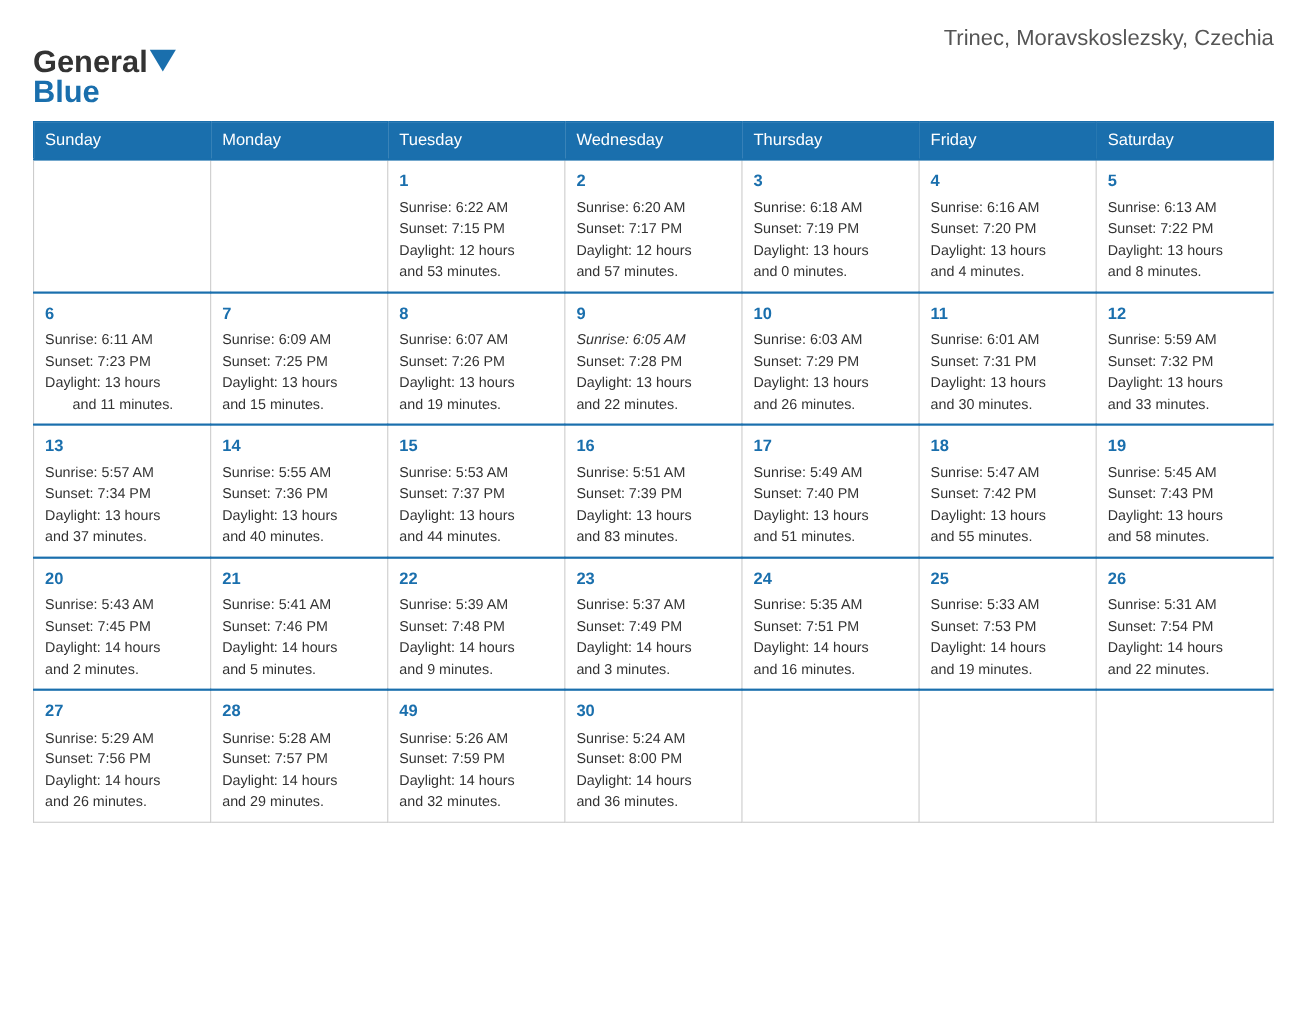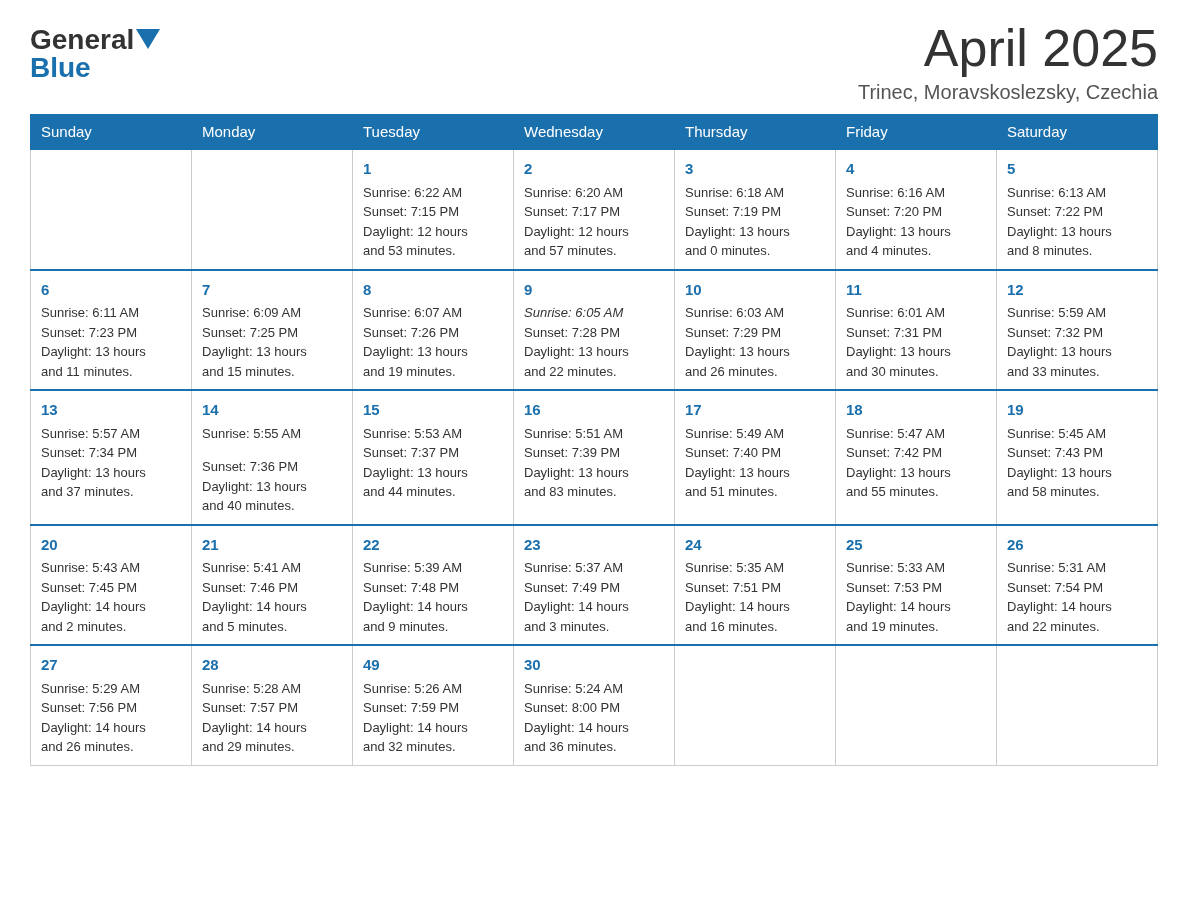--- a/index.html
+++ b/index.html
@@ -12,21 +12,21 @@
     }
     .header {
       display: flex;
       justify-content: space-between;
       align-items: flex-start;
       margin-bottom: 10px;
     }
     .logo {
       display: flex;
       align-items: flex-end;
-      margin-top: 4px;
+      margin-top: 20px;
     }
     .logo-text-general {
       font-size: 28px;
       font-weight: bold;
       color: #333;
     }
     .logo-wrapper {
       display: flex;
       flex-direction: column;
     }
@@ -104,21 +104,20 @@
       <div class="logo-line1">
         <span class="logo-text-general">General</span>
         <svg width="24" height="24" viewBox="0 0 24 24" style="margin-left:2px; margin-top:2px;">
           <polygon points="0,0 24,0 12,20" fill="#1a6fad"></polygon>
         </svg>
       </div>
       <div class="logo-line2">Blue</div>
     </div>
   </div>
   <div class="title-section">
-    <div class="month-title">April 2025</div>
     <div class="location">Trinec, Moravskoslezsky, Czechia</div>
   </div>
 </div>
 
 <table class="calendar">
   <thead>
     <tr>
     <th>Sunday</th>
         <th>Monday</th>
         <th>Tuesday</th>
@@ -167,21 +166,21 @@
           <span style="display: block;">Daylight: 13 hours</span>
           <span style="display: block;">and 8 minutes.</span>
         </td>
       </tr>
       <tr>
         <td>
           <span class="day-num">6</span>
           <span style="display: block;">Sunrise: 6:11 AM</span>
           <span style="display: block;">Sunset: 7:23 PM</span>
           <span style="display: block;">Daylight: 13 hours</span>
-          <span style="display: block;">and 11 minutes.</span>
+          <span style="display: block; margin-left: 25px;">and 11 minutes.</span>
         </td>
         <td>
           <span class="day-num">7</span>
           <span style="display: block;">Sunrise: 6:09 AM</span>
           <span style="display: block;">Sunset: 7:25 PM</span>
           <span style="display: block;">Daylight: 13 hours</span>
           <span style="display: block;">and 15 minutes.</span>
         </td>
         <td>
           <span class="day-num">8</span>
@@ -223,21 +222,21 @@
         <td>
           <span class="day-num">13</span>
           <span style="display: block;">Sunrise: 5:57 AM</span>
           <span style="display: block;">Sunset: 7:34 PM</span>
           <span style="display: block;">Daylight: 13 hours</span>
           <span style="display: block;">and 37 minutes.</span>
         </td>
         <td>
           <span class="day-num">14</span>
           <span style="display: block;">Sunrise: 5:55 AM</span>
-          <span style="display: block; margin-top: 14px;">Sunset: 7:36 PM</span>
+          <span style="display: block;">Sunset: 7:36 PM</span>
           <span style="display: block;">Daylight: 13 hours</span>
           <span style="display: block;">and 40 minutes.</span>
         </td>
         <td>
           <span class="day-num">15</span>
           <span style="display: block;">Sunrise: 5:53 AM</span>
           <span style="display: block;">Sunset: 7:37 PM</span>
           <span style="display: block;">Daylight: 13 hours</span>
           <span style="display: block;">and 44 minutes.</span>
         </td>

